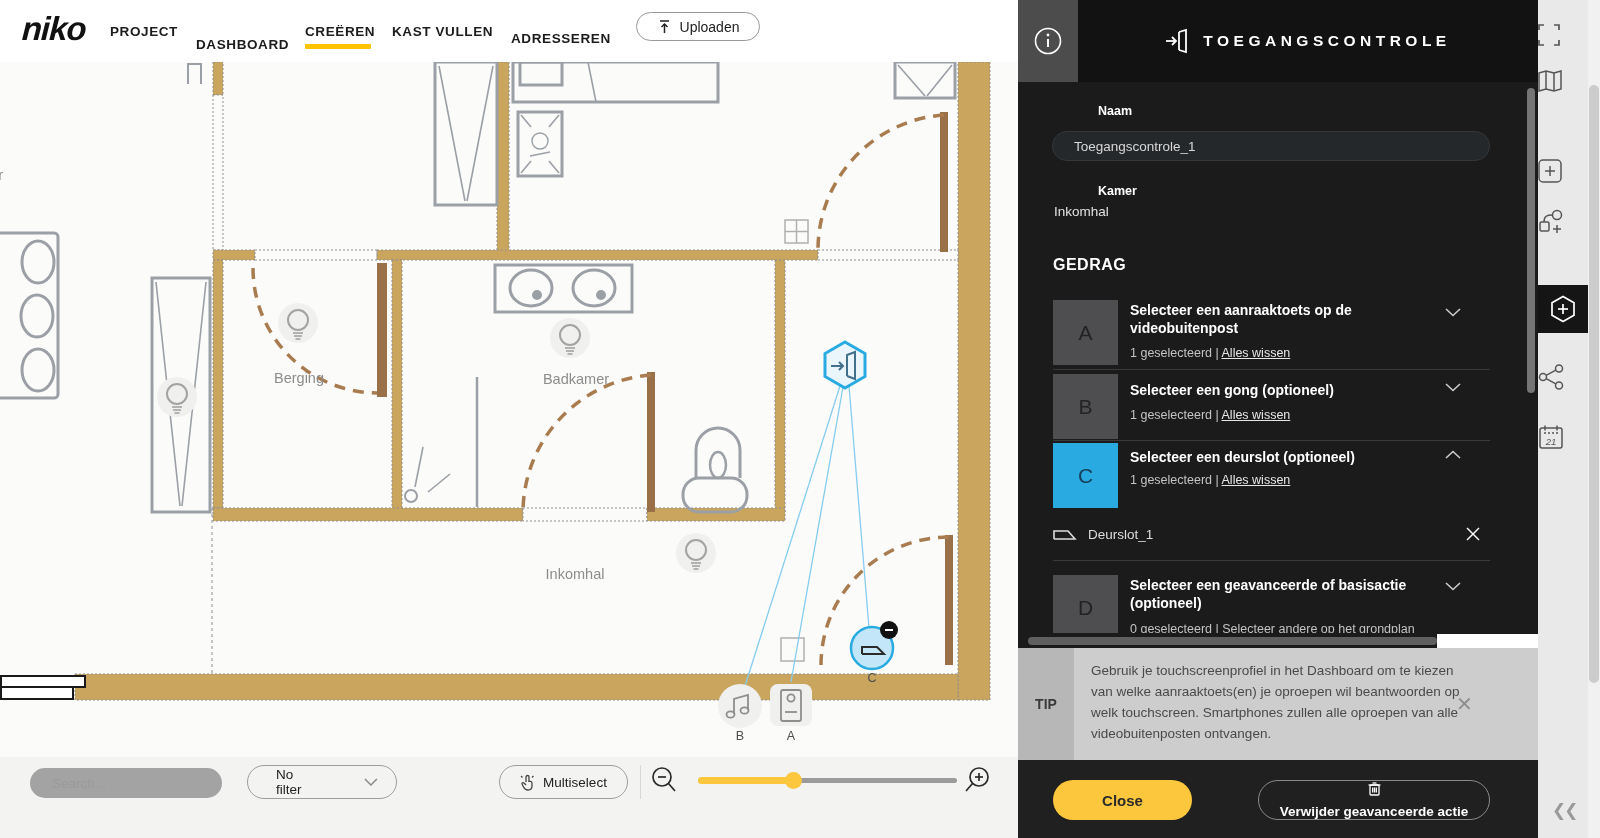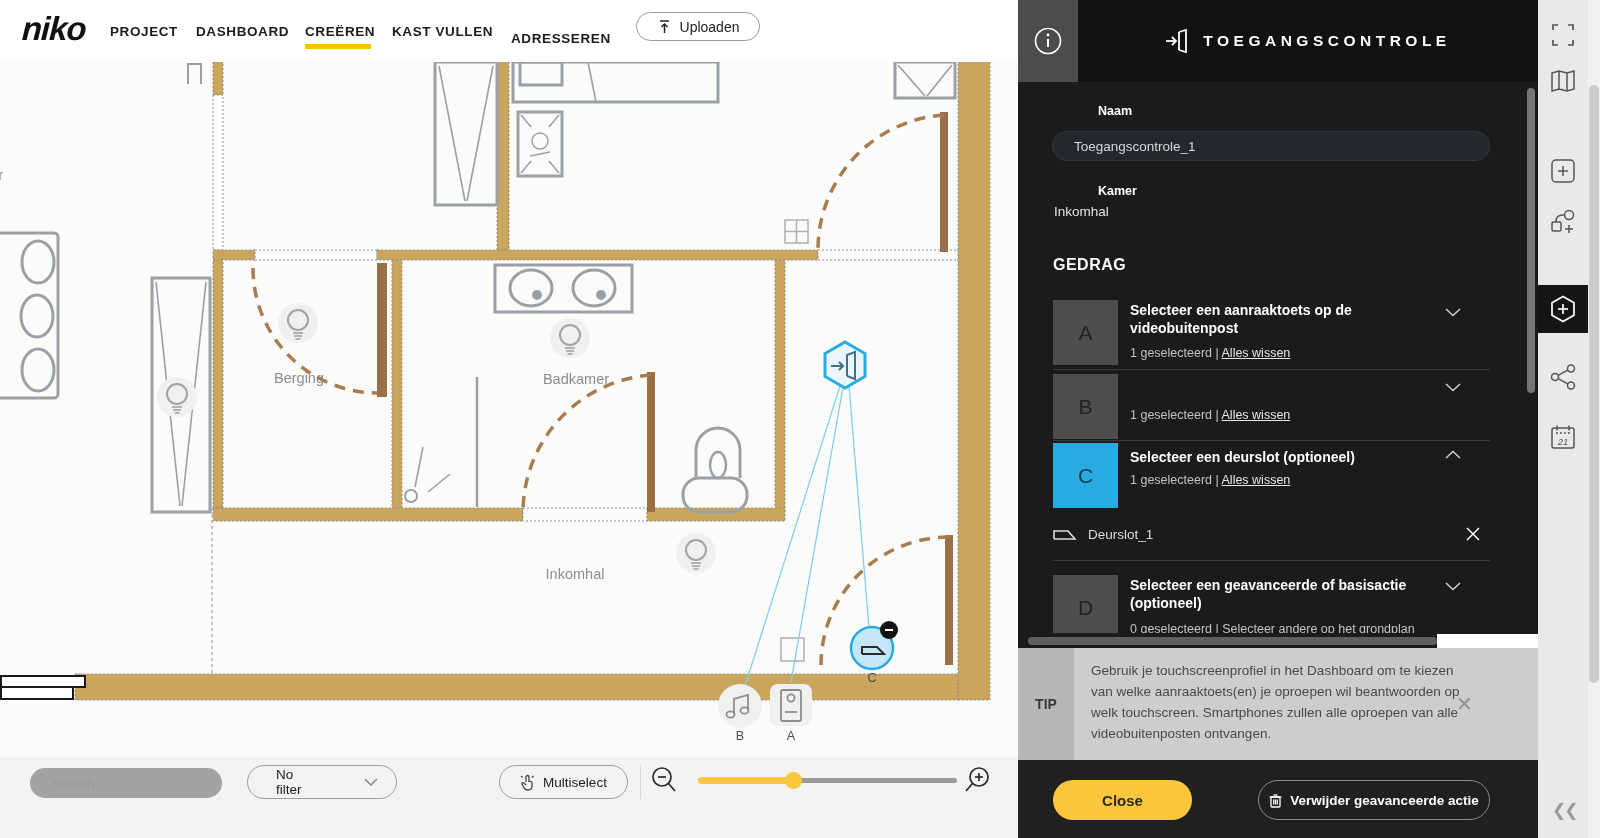--- a/index.html
+++ b/index.html
@@ -62,40 +62,40 @@
   #tip-label { width:56px; background:#b7b7b7; display:flex; align-items:center; justify-content:center;
     font-weight:bold; font-size:14px; color:#3a3a3a; }
   #tip-text { padding:12px 40px 0 17px; font-size:13.5px; line-height:21px; color:#4a4a4a; width:440px; }
   #tip-close { left:1456px; top:692px; color:#8f8f8f; font-size:20px; cursor:pointer; }
 
   #panel-bottom { left:1018px; top:760px; width:520px; height:90px; background:#202020; }
   .close-btn { left:35px; top:20px; width:139px; height:40px; background:#fcc63d; border:none; border-radius:20px;
     font-size:15px; font-weight:bold; color:#2b2b2b; cursor:pointer; font-family:"Liberation Sans",sans-serif;}
   .del-btn { left:240px; top:20px; width:232px; height:40px; background:transparent; border:1.5px solid #8a8a8a; border-radius:20px;
     font-size:13.5px; font-weight:bold; color:#fff; cursor:pointer; display:flex; align-items:center; justify-content:center; gap:8px;
-    font-family:"Liberation Sans",sans-serif;}
+    font-family:"Liberation Sans",sans-serif;flex-direction:column;}
 
   
   #sidebar { left:1538px; top:0; width:50px; height:838px; background:#e9e9e9; }
-  .side-icon { left:0; width:50px; height:46px; display:flex; align-items:center; justify-content:center; cursor:pointer; color:#1d4ed8;font-style:italic; }
+  .side-icon { left:0; width:50px; height:46px; display:flex; align-items:center; cursor:pointer; color:#1d4ed8;font-style:italic; }
   #side-active { left:1538px; top:285px; width:50px; height:48px; background:#151515; display:flex; align-items:center; justify-content:center; cursor:pointer;}
   #collapse-btn { left:1552px; top:800px; color:#9a9a9a; font-size:17px; letter-spacing:-2px; cursor:pointer; }
 
   #outer-scroll { left:1588px; top:0; width:12px; height:838px; background:#f1f1f1; }
   #outer-thumb { left:1589px; top:85px; width:10px; height:598px; background:#cccccc; border-radius:5px; cursor:pointer; }
 
   svg text { font-family:"Liberation Sans", sans-serif; }
 </style>
 </head>
 <body>
 
 <div id="top-header" class="abs">
   <div class="abs logo">niko</div>
   <div class="abs nav-item" style="left:110px;">PROJECT</div>
-  <div class="abs nav-item" style="left:196px;">DASHBOARD</div>
+  <div class="abs nav-item" style="left:196px;margin-top:13px;">DASHBOARD</div>
   <div class="abs nav-item" style="left:305px;">CREËREN</div>
   <div class="abs nav-underline" style="left:305px; top:44px; width:66px;"></div>
   <div class="abs nav-item" style="left:392px;">KAST VULLEN</div>
   <div class="abs nav-item" style="left:511px;margin-top:7px;">ADRESSEREN</div>
   <div class="abs upload-btn">
     <span style="display:flex;">
       <svg width="15" height="16" viewBox="0 0 15 16">
           <g stroke="#222" stroke-width="1.5" fill="none">
         <line x1="3" y1="2" x2="12" y2="2"></line>
             <line x1="7.5" y1="5" x2="7.5" y2="14"></line>
@@ -349,20 +349,21 @@
   <div class="abs gitem-title" style="left:112px; top:301px;">Selecteer een aanraaktoets op de videobuitenpost</div>
   <div class="abs gitem-sub" style="left:112px; top:346px;">
     <span>1 geselecteerd | </span><span class="u">Alles wissen</span>
   </div>
   <svg class="abs chev" style="left:427px; top:308px;" width="16" height="9">
       <polyline points="1,1 8,7.5 15,1" fill="none" stroke="#ccc" stroke-width="1.6"></polyline>
     </svg>
   <div class="abs divider-h" style="left:35px; top:369px; width:437px;"></div>
 
   <div class="abs gitem-square" style="left:35px; top:374px;">B</div>
+  <div class="abs gitem-title" style="left:112px; top:381px;">Selecteer een gong (optioneel)</div>
   <div class="abs gitem-sub" style="left:112px; top:408px;">
     <span>1 geselecteerd | </span><span class="u">Alles wissen</span>
   </div>
   <svg class="abs chev" style="left:427px; top:383px;" width="16" height="9">
       <polyline points="1,1 8,7.5 15,1" fill="none" stroke="#ccc" stroke-width="1.6"></polyline>
     </svg>
   <div class="abs divider-h" style="left:35px; top:440px; width:437px;"></div>
 
   <div class="abs gitem-square hl" style="left:35px; top:443px;">C</div>
   <div class="abs gitem-title" style="left:112px; top:448px;">Selecteer een deurslot (optioneel)</div>

